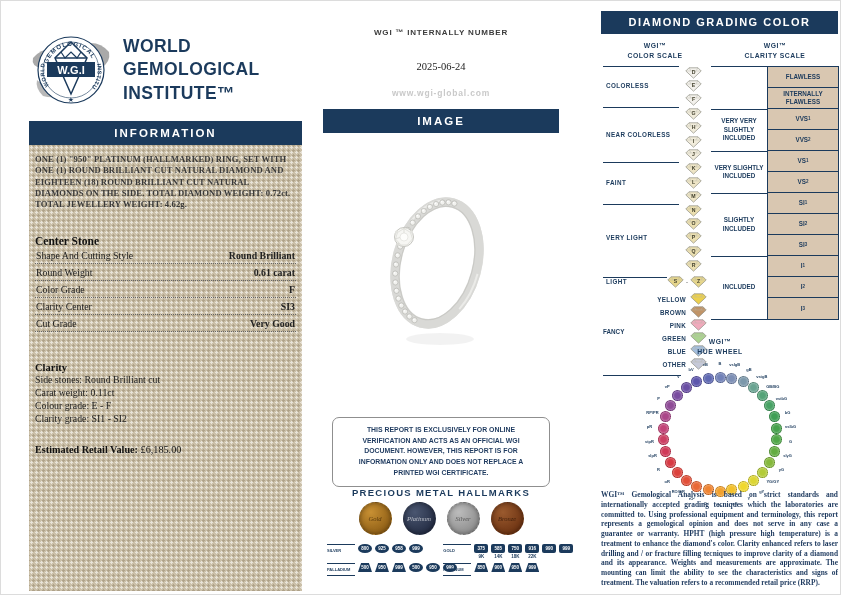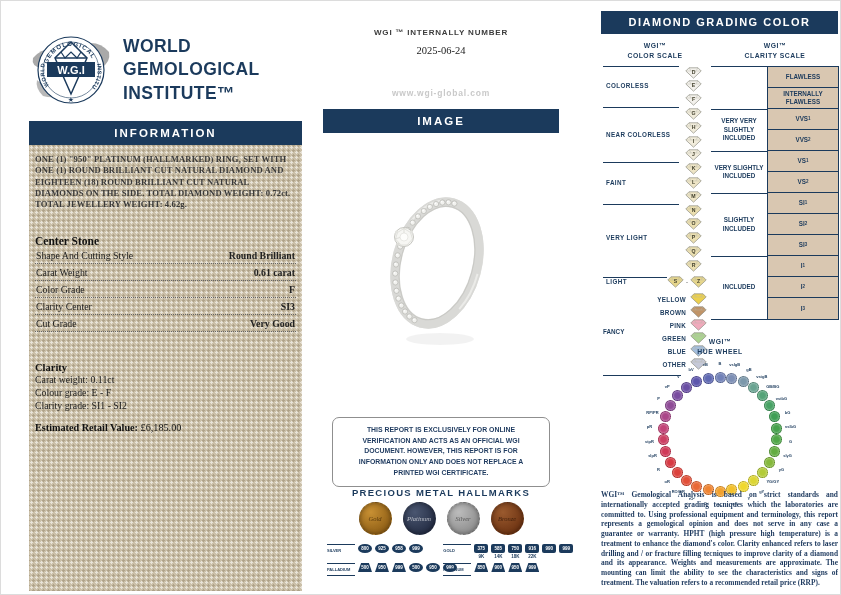--- a/index.html
+++ b/index.html
@@ -21,30 +21,30 @@
         radial-gradient(circle, rgba(255,255,255,0.55) 1px, transparent 1.4px),
         radial-gradient(circle, rgba(110,95,65,0.30) 1px, transparent 1.4px);
       background-size:5px 5px, 5px 5px; background-position:0 0, 2px 3px; }
   .desc-text { font-size:8.6px; line-height:1.32; font-weight:bold; color:#3a3a3a; letter-spacing:0.1px; }
   .cs-title { font-size:11.5px; font-weight:bold; margin-top:24px; color:#111; }
   .cs-row { display:flex; justify-content:space-between; align-items:baseline;
             font-size:9.8px; padding:3px 1px 2px 1px; border-bottom:1px dotted #666; color:#222; }
   .cs-v { font-weight:bold; }
   .cm-title { font-size:10.5px; font-weight:bold; margin-top:30px; color:#111; }
   .cm-line { font-size:9.8px; line-height:1.35; color:#222; }
-  .retail { margin-top:10px; font-size:10.2px; color:#111; }
+  .retail { margin-top:18px; font-size:10.2px; color:#111; }
   .retail b { font-weight:bold; }
 
   
   .mid-col { position:absolute; left:322px; top:0; width:236px; height:595px; }
   .mid-col > div { position:absolute; width:100%; text-align:center; }
   .cert-label { top:27px; font-family:"Liberation Sans", sans-serif; font-weight:bold;
                 font-size:8px; letter-spacing:0.8px; color:#3c3c3c; }
   .cert-number { top:37px; font-size:15px; color:#101010; letter-spacing:0.5px; }
-  .cert-date { top:44px; font-size:10.5px; color:#222; }
+  .cert-date { top:60px; font-size:10.5px; color:#222; }
   .online-verif { top:75px; font-family:"Liberation Sans", sans-serif; font-weight:bold;
                   font-size:8.5px; letter-spacing:1.6px; color:#c3c3c3; }
   .website { top:87px; font-family:"Liberation Sans", sans-serif; font-weight:bold;
              font-size:8.5px; letter-spacing:0.8px; color:#c9c9c9; }
   .image-bar { top:108px; height:24px; line-height:24px; font-size:11.5px; letter-spacing:2px; }
   .ring-wrap { top:138px; height:270px; display:flex; justify-content:center; }
   .disclaimer { top:416px; left:9px !important; width:218px !important; border:1px solid #8f8f8f;
                 border-radius:7px; padding:7px 10px; background:#fff;
                 font-family:"Liberation Sans", sans-serif; font-weight:bold; font-size:6.9px;
                 line-height:1.55; color:#1e3a5f; }
@@ -165,38 +165,39 @@
 
     <div class="left-panel">
       <div class="desc-text">ONE (1) "950" PLATINUM (HALLMARKED) RING, SET WITH ONE (1) ROUND BRILLIANT CUT NATURAL DIAMOND AND EIGHTEEN (18) ROUND BRILLIANT CUT NATURAL DIAMONDS ON THE SIDE. TOTAL DIAMOND WEIGHT: 0.72ct. TOTAL JEWELLERY WEIGHT: 4.62g.</div>
       <div class="cs-title">Center Stone</div>
       <div>
           <div class="cs-row">
             <span class="cs-l">Shape And Cutting Style</span>
             <span class="cs-v">Round Brilliant</span>
           </div>
           <div class="cs-row">
-            <span class="cs-l">Carat Weight</span>
+            <span class="cs-l">Round Weight</span>
             <span class="cs-v">0.61 carat</span>
           </div>
           <div class="cs-row">
             <span class="cs-l">Color Grade</span>
             <span class="cs-v">F</span>
           </div>
           <div class="cs-row">
             <span class="cs-l">Clarity Center</span>
             <span class="cs-v">SI3</span>
           </div>
           <div class="cs-row">
             <span class="cs-l">Cut Grade</span>
             <span class="cs-v">Very Good</span>
           </div>
         </div>
       <div class="cm-title">Clarity</div>
       <div>
+          <div class="cm-line">Side stones: Round Brilliant cut</div>
           <div class="cm-line">Carat weight: 0.11ct</div>
           <div class="cm-line">Colour grade: E - F</div>
           <div class="cm-line">Clarity grade: SI1 - SI2</div>
         </div>
       <div class="retail">
         <b>Estimated Retail Value:</b>
         <span>£6,185.00</span>
       </div>
     </div>
   </div>

